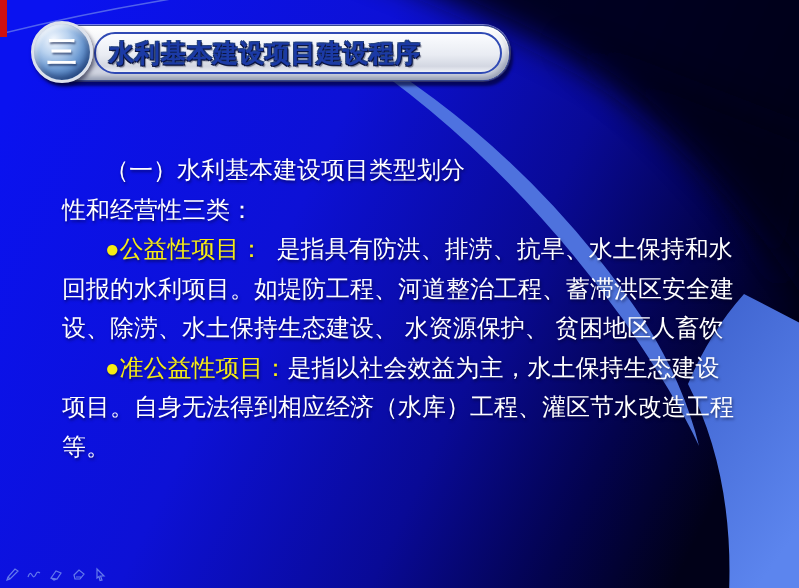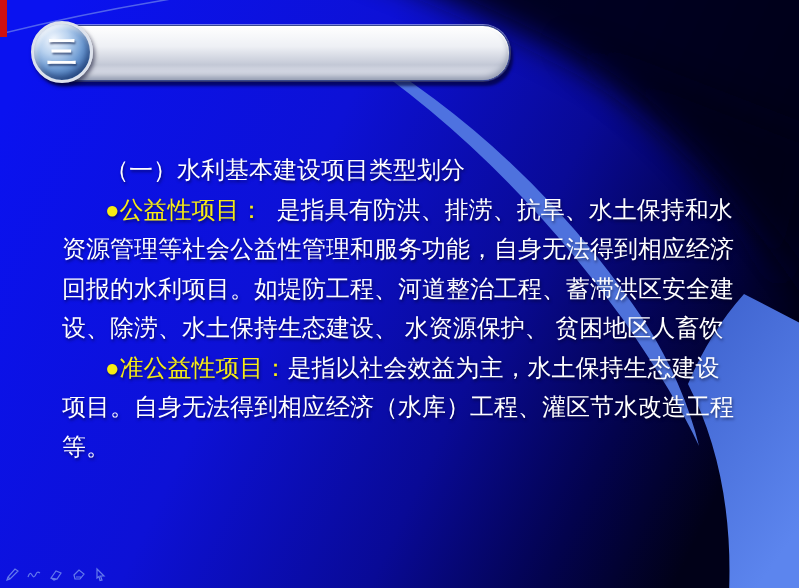--- a/index.html
+++ b/index.html
@@ -98,29 +98,32 @@
     <path d="M 744,294 L 806,326 L 806,594 L 729,594 Q 734,474 688,384 Q 710,332 744,294 Z" fill="url(#gLight)"></path>
 
     <path d="M 346,48 Q 500,150 622,318 Q 676,396 699,446 Q 684,384 645,322 Q 528,148 352,44 Z" fill="#5278e2" opacity="0.95"></path>
 
     <path d="M -8,36 Q 95,10 215,-8" stroke="#8aa4ec" stroke-width="1.5" fill="none" opacity="0.55"></path>
   </svg>
 
   <div class="corner-red"></div>
 
   <div class="banner">
+    <div class="banner-inner">
+      <span class="banner-title">水利基本建设项目建设程序</span>
+    </div>
     <div class="badge">
       <span class="badge-num">三</span>
     </div>
   </div>
 
   <div class="content">
       <div class="line indent"><span class="white">（一）水利基本建设项目类型划分</span></div>
+      <div class="line"><span class="white">性和经营性三类：</span></div>
       <div class="line indent"><span class="yellow">●公益性项目：</span><span class="white">  是指具有防洪、排涝、抗旱、水土保持和水</span></div>
-      <div class="line"><span class="white">资源管理等社会公益性管理和服务功能，自身无法得到相应经济</span></div>
       <div class="line"><span class="white">回报的水利项目。如堤防工程、河道整治工程、蓄滞洪区安全建</span></div>
       <div class="line"><span class="white">设、除涝、水土保持生态建设、 水资源保护、 贫困地区人畜饮</span></div>
       <div class="line indent"><span class="yellow">●准公益性项目：</span><span class="white">是指以社会效益为主，水土保持生态建设</span></div>
       <div class="line"><span class="white">项目。自身无法得到相应经济（水库）工程、灌区节水改造工程</span></div>
       <div class="line"><span class="white">等。</span></div>
     </div>
 
   <div class="anno">
     <span class="tool">
       <svg width="17" height="17" viewBox="0 0 17 17">

